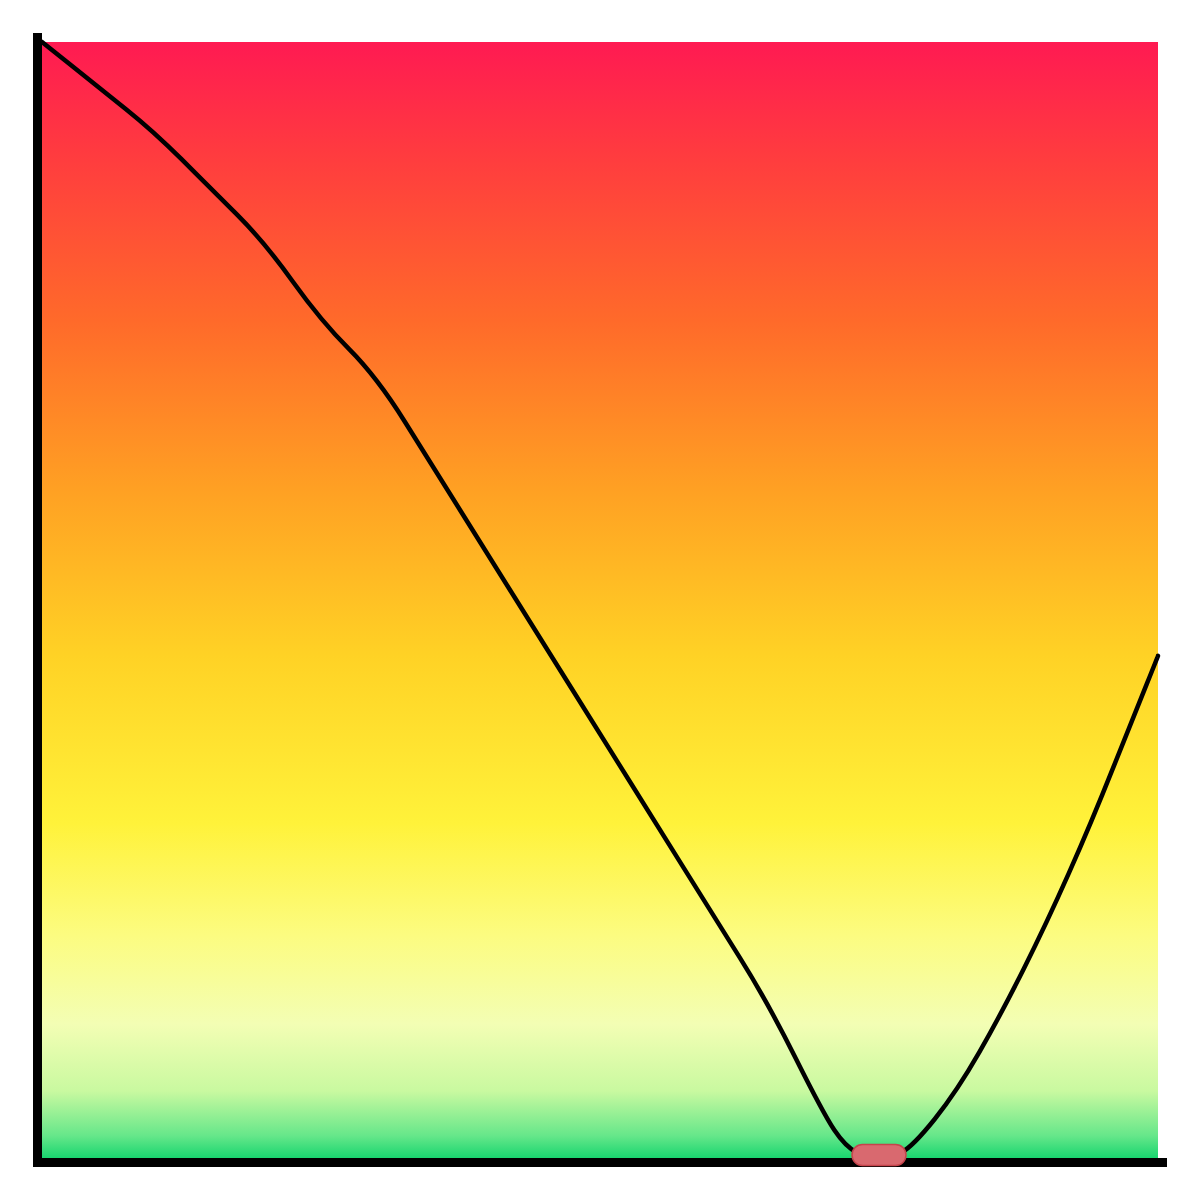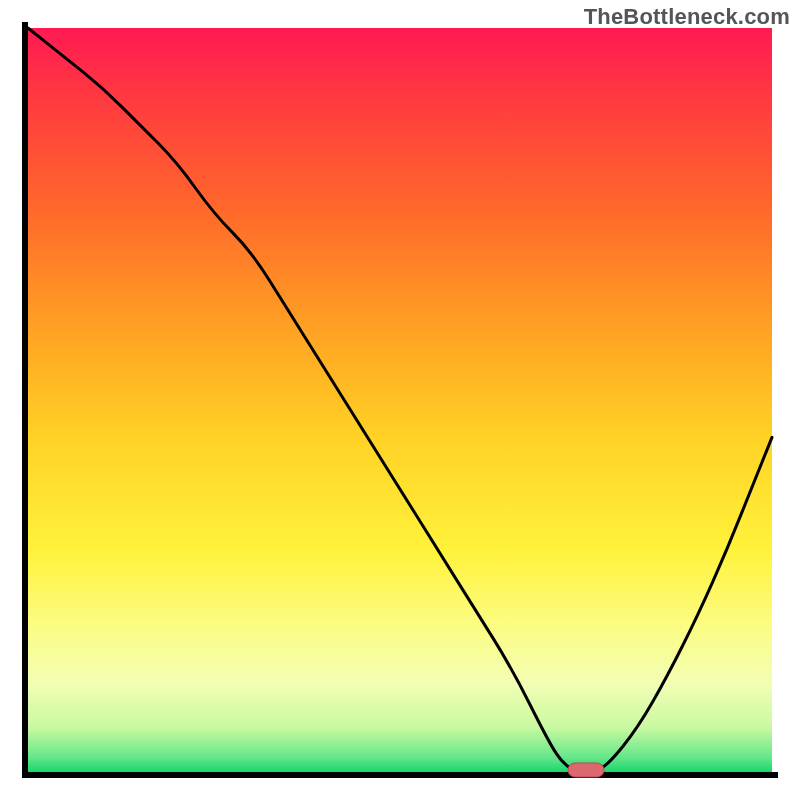--- a/index.html
+++ b/index.html
@@ -27,21 +27,20 @@
   }
   svg {
     position: absolute;
     left: 0;
     top: 0;
   }
 </style>
 </head>
 <body>
 <div class="container">
-  <div class="watermark">TheBottleneck.com</div>
 
   <svg id="chart-svg" width="800" height="800" viewBox="0 0 800 800">
     <defs>
       <linearGradient id="heat" x1="0" y1="0" x2="0" y2="1">
         <stop offset="0%" stop-color="#ff1a52"></stop>
         <stop offset="10%" stop-color="#ff3b3f"></stop>
         <stop offset="25%" stop-color="#ff6a2a"></stop>
         <stop offset="40%" stop-color="#ffa023"></stop>
         <stop offset="55%" stop-color="#ffd225"></stop>
         <stop offset="70%" stop-color="#fff23a"></stop>

